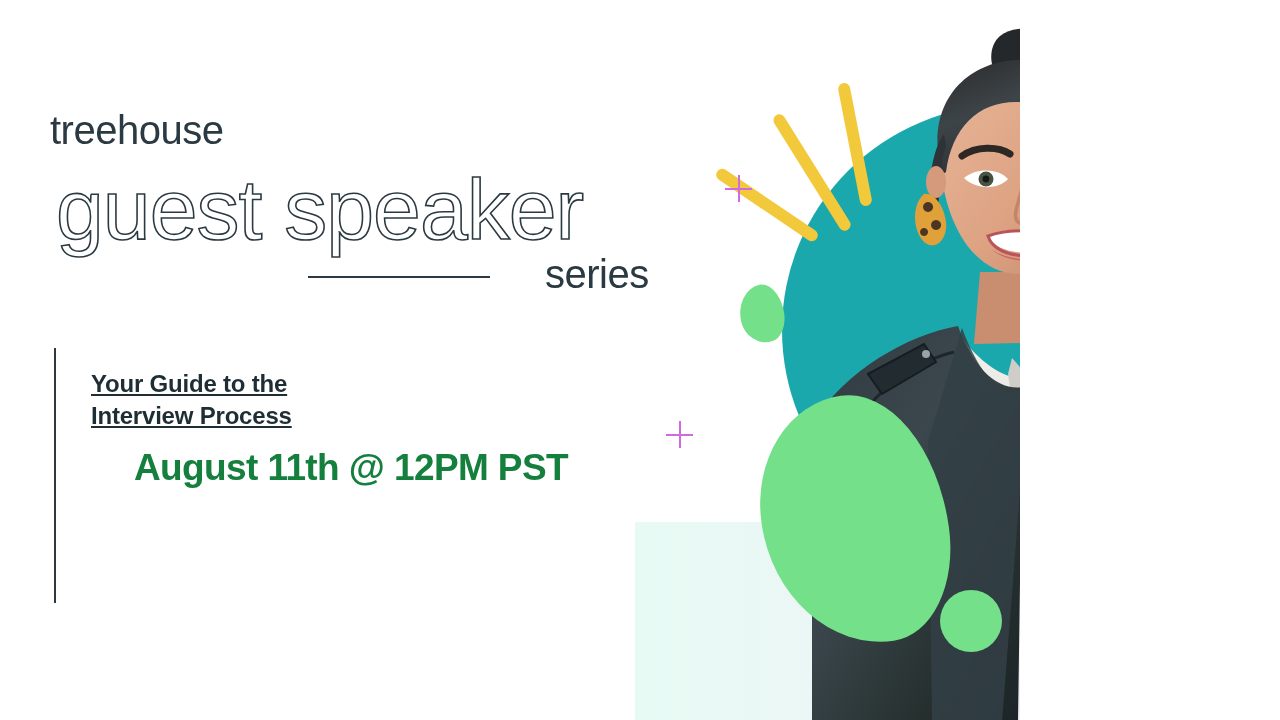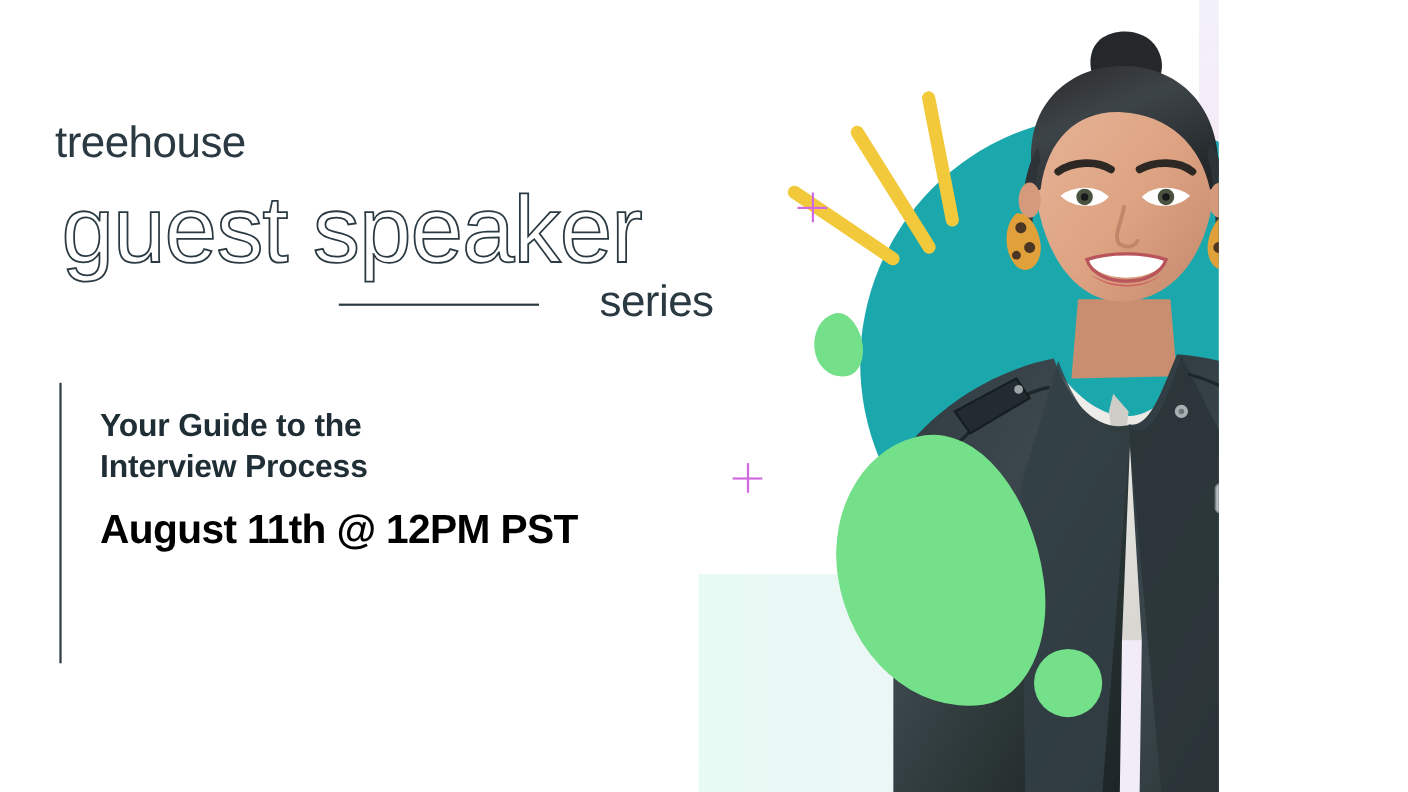--- a/index.html
+++ b/index.html
@@ -4,21 +4,21 @@
 <style>
   * { margin:0; padding:0; box-sizing:border-box; }
   html, body { width:1280px; height:720px; overflow:hidden; }
   body {
     background:#ffffff;
     font-family:"Liberation Sans", sans-serif;
     position:relative;
     -webkit-font-smoothing:antialiased;
   }
 
-  #stage { position:absolute; inset:0; width:1108px; height:720px; overflow:hidden; background:#fff; }
+  #stage { position:absolute; inset:0; width:1020px; height:720px; overflow:hidden; background:#fff; }
 
   
   .panel-bottom {
     position:absolute; left:635px; top:522px; width:645px; height:198px;
     background:linear-gradient(to right, #e7faf4 0%, #ecf6f6 35%, #f0eef8 55%, #f7e6f7 80%, #fbe2f6 100%);
   }
   .panel-topright {
     position:absolute; left:1090px; top:0px; width:190px; height:160px;
     background:linear-gradient(160deg, #f2f1fa 0%, #f5ecf8 50%, #fae4f4 100%);
   }
@@ -101,32 +101,34 @@
     position:absolute; left:192px; top:0;
     font-size:40px; font-weight:400; color:#2b3a42; letter-spacing:-0.5px;margin-left:45px;
   }
 
   .vrule {
     position:absolute; left:54px; top:348px; width:2px; height:255px; background:#2b3a42;
   }
 
   .block { position:absolute; left:91px; top:368px; width:520px; }
   .talk-title {
-    font-size:29px; font-weight:600; line-height:1.32; color:#1f2d35;
+    font-size:24px; font-weight:600; line-height:1.32; color:#1f2d35;
     letter-spacing:-0.2px;
+    text-decoration:underline;
   }
   .speaker {
     margin-top:14px;
     font-size:22px; font-weight:400; line-height:1.35; color:#3e4b52;
     letter-spacing:-0.1px;
   }
   .datetime {
     margin-top:16px;
-    font-size:37px; font-weight:700; color:#000000; letter-spacing:-0.6px;
+    font-size:37px; font-weight:700; color:#15803d; letter-spacing:-0.6px;
     white-space:nowrap;
+    text-align:center;
   }
 </style>
 </head>
 <body>
 
 <div id="stage">
 
   <div class="panel-bottom"></div>
   <div class="panel-topright"></div>
 

